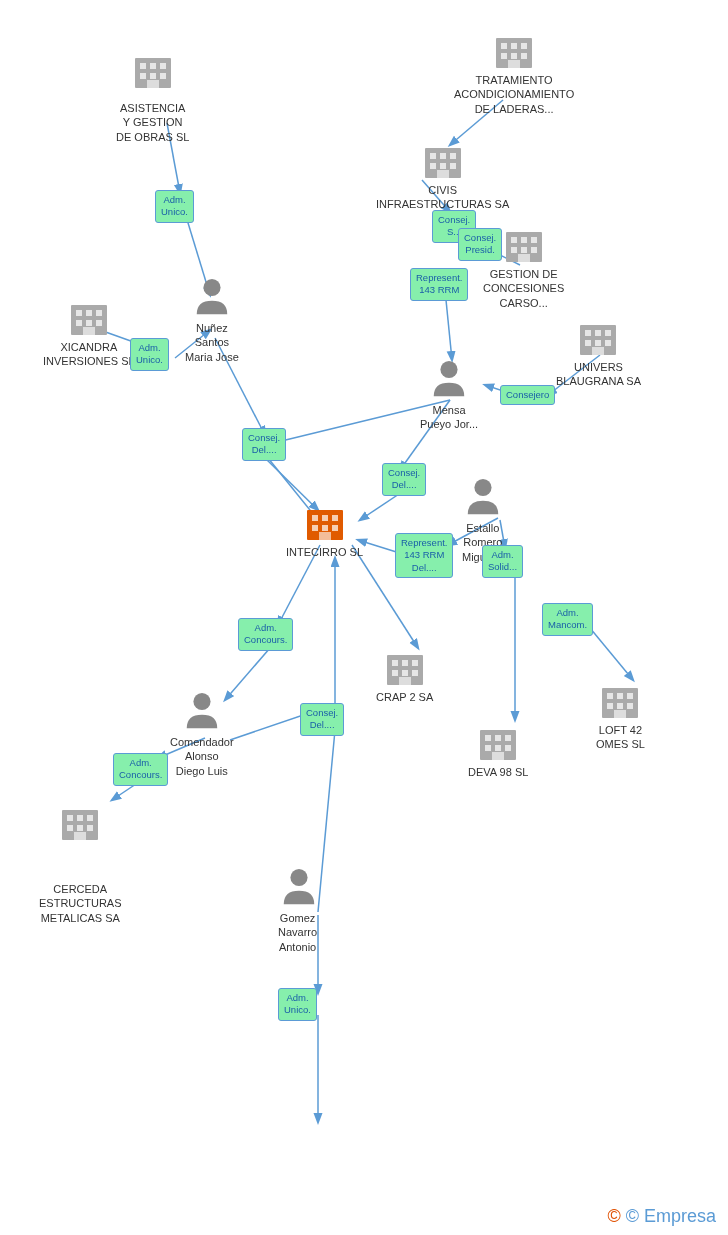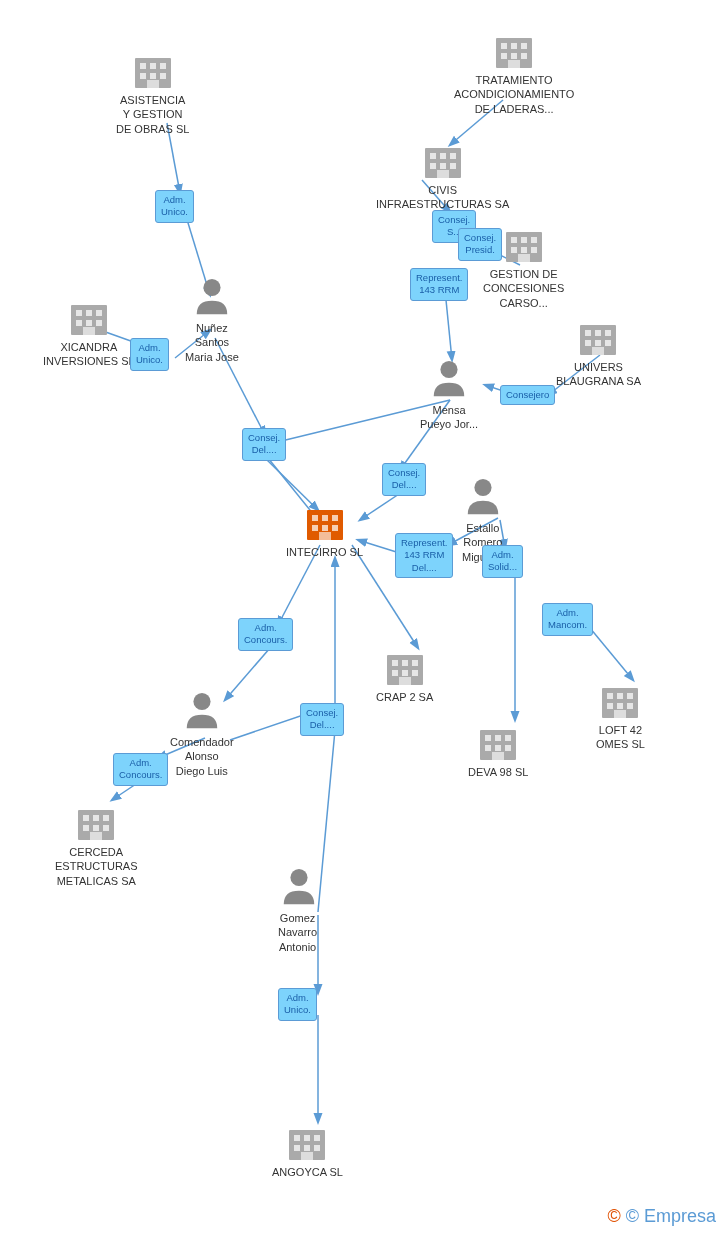--- a/index.html
+++ b/index.html
@@ -49,21 +49,21 @@
       font-size: 11px;
       color: #333;
       margin-top: 3px;
       line-height: 1.3;
       white-space: pre-line;
       text-align: center;
     }
 
     .relation-badge {
       position: absolute;
-      background: #7dd3fc;
+      background: #86efac;
       border: 1.5px solid #5b9bd5;
       color: #1a5fa8;
       font-size: 9.5px;
       padding: 3px 5px;
       border-radius: 3px;
       text-align: center;
       line-height: 1.3;
       white-space: pre-line;
       cursor: pointer;
     }
@@ -163,21 +163,21 @@
       <rect x="18" y="15" width="6" height="6" fill="#fff" opacity="0.7"></rect>
       <rect x="28" y="15" width="6" height="6" fill="#fff" opacity="0.7"></rect>
       <rect x="8" y="25" width="6" height="6" fill="#fff" opacity="0.7"></rect>
       <rect x="18" y="25" width="6" height="6" fill="#fff" opacity="0.7"></rect>
       <rect x="28" y="25" width="6" height="6" fill="#fff" opacity="0.7"></rect>
       <rect x="15" y="32" width="12" height="8" fill="#fff" opacity="0.6"></rect>
     </svg>
     <span class="node-label">INTECIRRO SL</span>
   </div>
 
-  <div class="node" style="left:116px;top:48px;">
+  <div class="node" style="left:116px;top:48px;gap:8px;">
     <svg class="company-icon" viewBox="0 0 42 42">
       <rect x="3" y="10" width="36" height="30" fill="#aaa" rx="1"></rect>
       <rect x="8" y="15" width="6" height="6" fill="#fff" opacity="0.7"></rect>
       <rect x="18" y="15" width="6" height="6" fill="#fff" opacity="0.7"></rect>
       <rect x="28" y="15" width="6" height="6" fill="#fff" opacity="0.7"></rect>
       <rect x="8" y="25" width="6" height="6" fill="#fff" opacity="0.7"></rect>
       <rect x="18" y="25" width="6" height="6" fill="#fff" opacity="0.7"></rect>
       <rect x="28" y="25" width="6" height="6" fill="#fff" opacity="0.7"></rect>
       <rect x="15" y="32" width="12" height="8" fill="#fff" opacity="0.6"></rect>
     </svg>
@@ -299,49 +299,36 @@
       <rect x="28" y="15" width="6" height="6" fill="#fff" opacity="0.7"></rect>
       <rect x="8" y="25" width="6" height="6" fill="#fff" opacity="0.7"></rect>
       <rect x="18" y="25" width="6" height="6" fill="#fff" opacity="0.7"></rect>
       <rect x="28" y="25" width="6" height="6" fill="#fff" opacity="0.7"></rect>
       <rect x="15" y="32" width="12" height="8" fill="#fff" opacity="0.6"></rect>
     </svg>
     <span class="node-label">LOFT 42
 OMES SL</span>
   </div>
 
-  <div class="node" style="left:55px;top:800px;">
+  <div class="node" style="left:39px;top:800px;gap:37px;">
     <svg class="company-icon" viewBox="0 0 42 42">
       <rect x="3" y="10" width="36" height="30" fill="#aaa" rx="1"></rect>
       <rect x="8" y="15" width="6" height="6" fill="#fff" opacity="0.7"></rect>
       <rect x="18" y="15" width="6" height="6" fill="#fff" opacity="0.7"></rect>
       <rect x="28" y="15" width="6" height="6" fill="#fff" opacity="0.7"></rect>
       <rect x="8" y="25" width="6" height="6" fill="#fff" opacity="0.7"></rect>
       <rect x="18" y="25" width="6" height="6" fill="#fff" opacity="0.7"></rect>
       <rect x="28" y="25" width="6" height="6" fill="#fff" opacity="0.7"></rect>
       <rect x="15" y="32" width="12" height="8" fill="#fff" opacity="0.6"></rect>
     </svg>
     <span class="node-label">CERCEDA
 ESTRUCTURAS
 METALICAS SA</span>
   </div>
 
-  <div class="node" style="left:272px;top:1120px;">
-    <svg class="company-icon" viewBox="0 0 42 42">
-      <rect x="3" y="10" width="36" height="30" fill="#aaa" rx="1"></rect>
-      <rect x="8" y="15" width="6" height="6" fill="#fff" opacity="0.7"></rect>
-      <rect x="18" y="15" width="6" height="6" fill="#fff" opacity="0.7"></rect>
-      <rect x="28" y="15" width="6" height="6" fill="#fff" opacity="0.7"></rect>
-      <rect x="8" y="25" width="6" height="6" fill="#fff" opacity="0.7"></rect>
-      <rect x="18" y="25" width="6" height="6" fill="#fff" opacity="0.7"></rect>
-      <rect x="28" y="25" width="6" height="6" fill="#fff" opacity="0.7"></rect>
-      <rect x="15" y="32" width="12" height="8" fill="#fff" opacity="0.6"></rect>
-    </svg>
-    <span class="node-label">ANGOYCA SL</span>
-  </div>
 
   <div class="node" style="left:185px;top:278px;">
     <svg class="person-icon" viewBox="0 0 36 42">
       <circle cx="18" cy="10" r="9" fill="#888"></circle>
       <path d="M2 38 Q2 24 18 24 Q34 24 34 38" fill="#888"></path>
     </svg>
     <span class="node-label">Nuñez
 Santos
 Maria Jose</span>
   </div>

